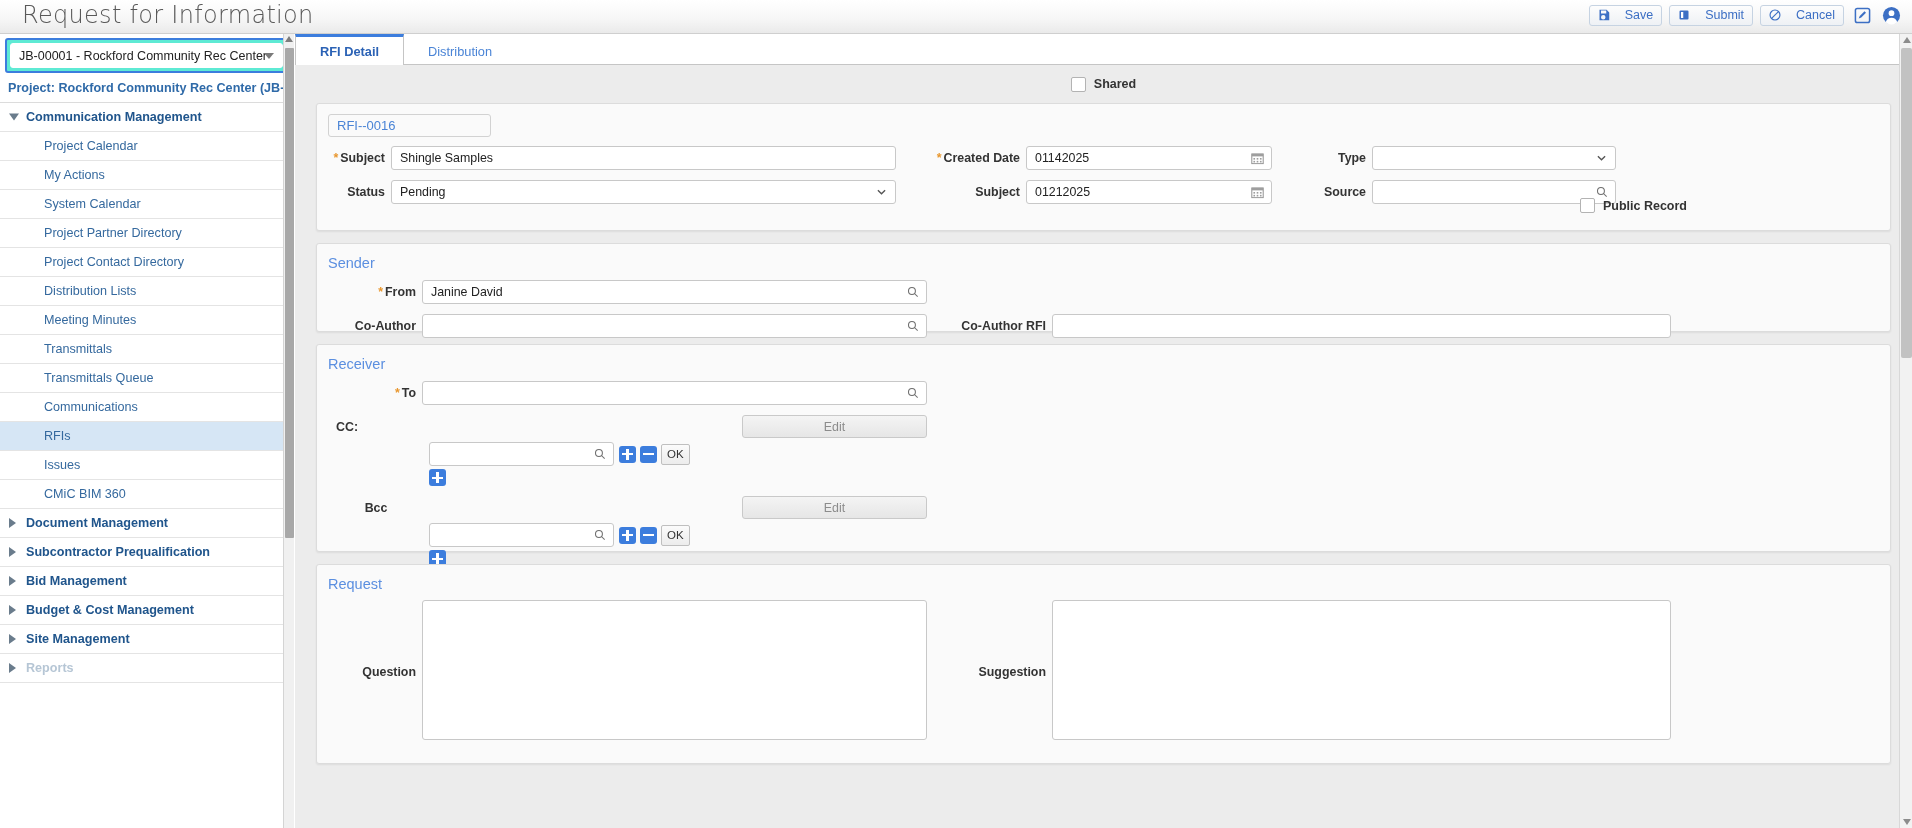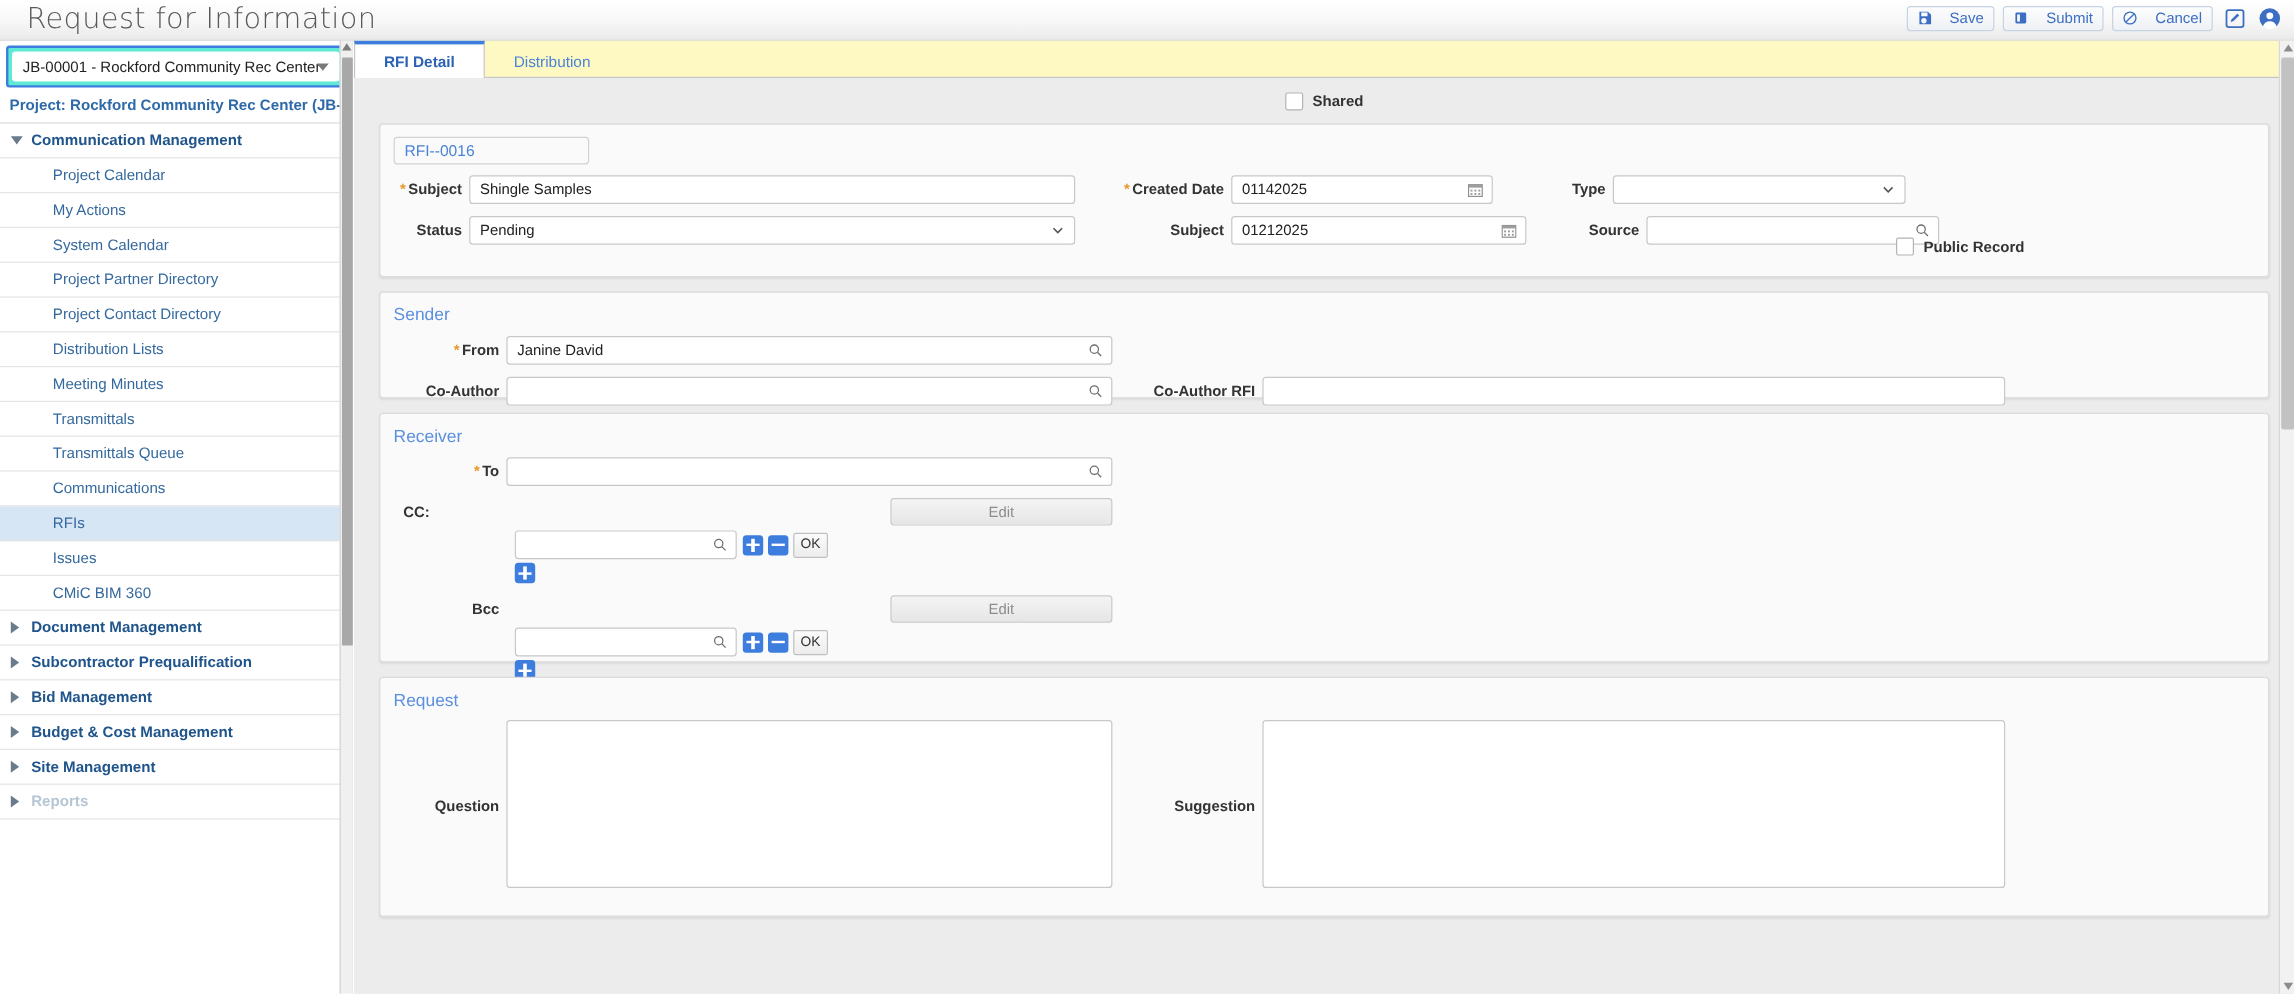--- a/index.html
+++ b/index.html
@@ -107,21 +107,21 @@
     position: absolute; top: 14px; left: 1px; width: 9px; height: 490px;
     background: #a8a8a8; border-radius: 1px;
   }
 
   
   .main {
     position: absolute; top: 34px; left: 295px; right: 0; bottom: 0;
     background: #e9e9e9;
   }
   .tabstrip {
-    position: relative; height: 31px; background: #fef9c3;
+    position: relative; height: 31px; background: #ffffff;
     border-bottom: 1px solid #c5c5c5;
   }
   .tab {
     display: inline-flex; align-items: center; justify-content: center;
     height: 31px; padding: 0 24px; font-size: 12.8px; cursor: pointer;
     color: #4a84d6; background: transparent; position: relative; top: 0;
   }
   .tab.active {
     background: #ffffff; color: #2b62b5; font-weight: bold;
     border-top: 3px solid #3c7ddd;
@@ -373,21 +373,21 @@
       <div class="frow" style="margin-top:9px;">
         <div class="lbl" style="width:74px;">
           <span class="req-star">*</span><span>Subject</span>
         </div>
         <div class="fld" style="width:505px;">
           <span>Shingle Samples</span>
         </div>
         <div class="lbl" style="width:130px;">
           <span class="req-star">*</span><span>Created Date</span>
         </div>
-        <div class="fld" style="width:218px;">
+        <div class="fld" style="width:246px;">
           <span>01142025</span>
           <span class="ico-right">
             <svg width="13" height="13" viewBox="0 0 16 16">
                 <rect x="1" y="3" width="14" height="12" fill="none" stroke="#8e8e8e" stroke-width="1.2"></rect>
                 <rect x="1" y="3" width="14" height="3" fill="#9e9e9e"></rect>
                 <g fill="#9e9e9e">
                   <rect x="3" y="8" width="2" height="2"></rect>
                   <rect x="7" y="8" width="2" height="2"></rect>
                   <rect x="11" y="8" width="2" height="2"></rect>
                   <rect x="3" y="11.5" width="2" height="2"></rect>
@@ -543,21 +543,21 @@
           </span>
         </div>
       </div>
 
       <div class="frow" style="margin-bottom:10px;">
         <div style="width:112px;"></div>
         <span class="sq-btn plus"></span>
       </div>
 
       <div class="frow" style="margin-bottom:4px;">
-        <div class="lbl" style="width:105px; text-align:right; padding-left:19px;">
+        <div class="lbl" style="width:105px; text-align:center; padding-left:19px;">
           <span>Bcc</span>
         </div>
         <div style="width:320px;"></div>
         <div class="btn-gray" style="width:185px;">
           <span>Edit</span>
         </div>
       </div>
 
       <div class="frow" style="margin-bottom:3px;">
         <div style="width:112px;"></div>

